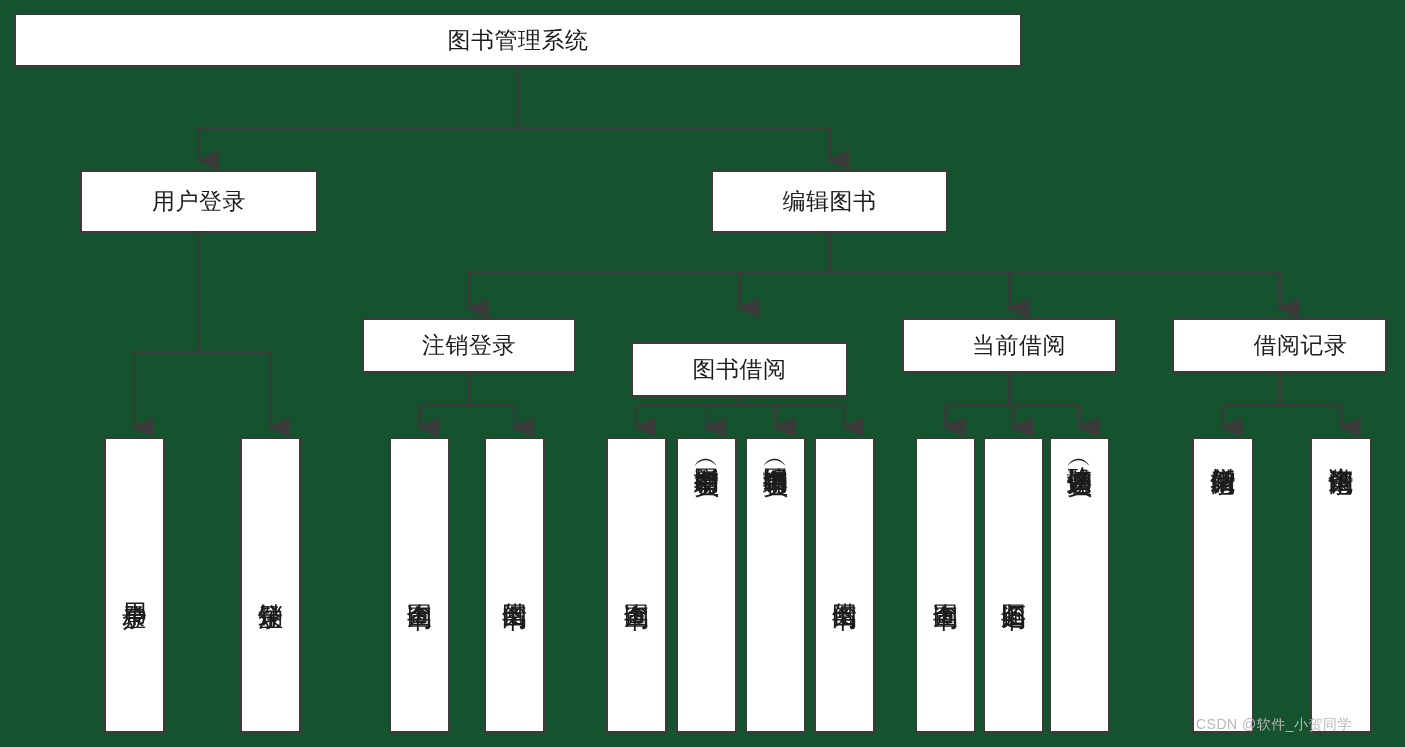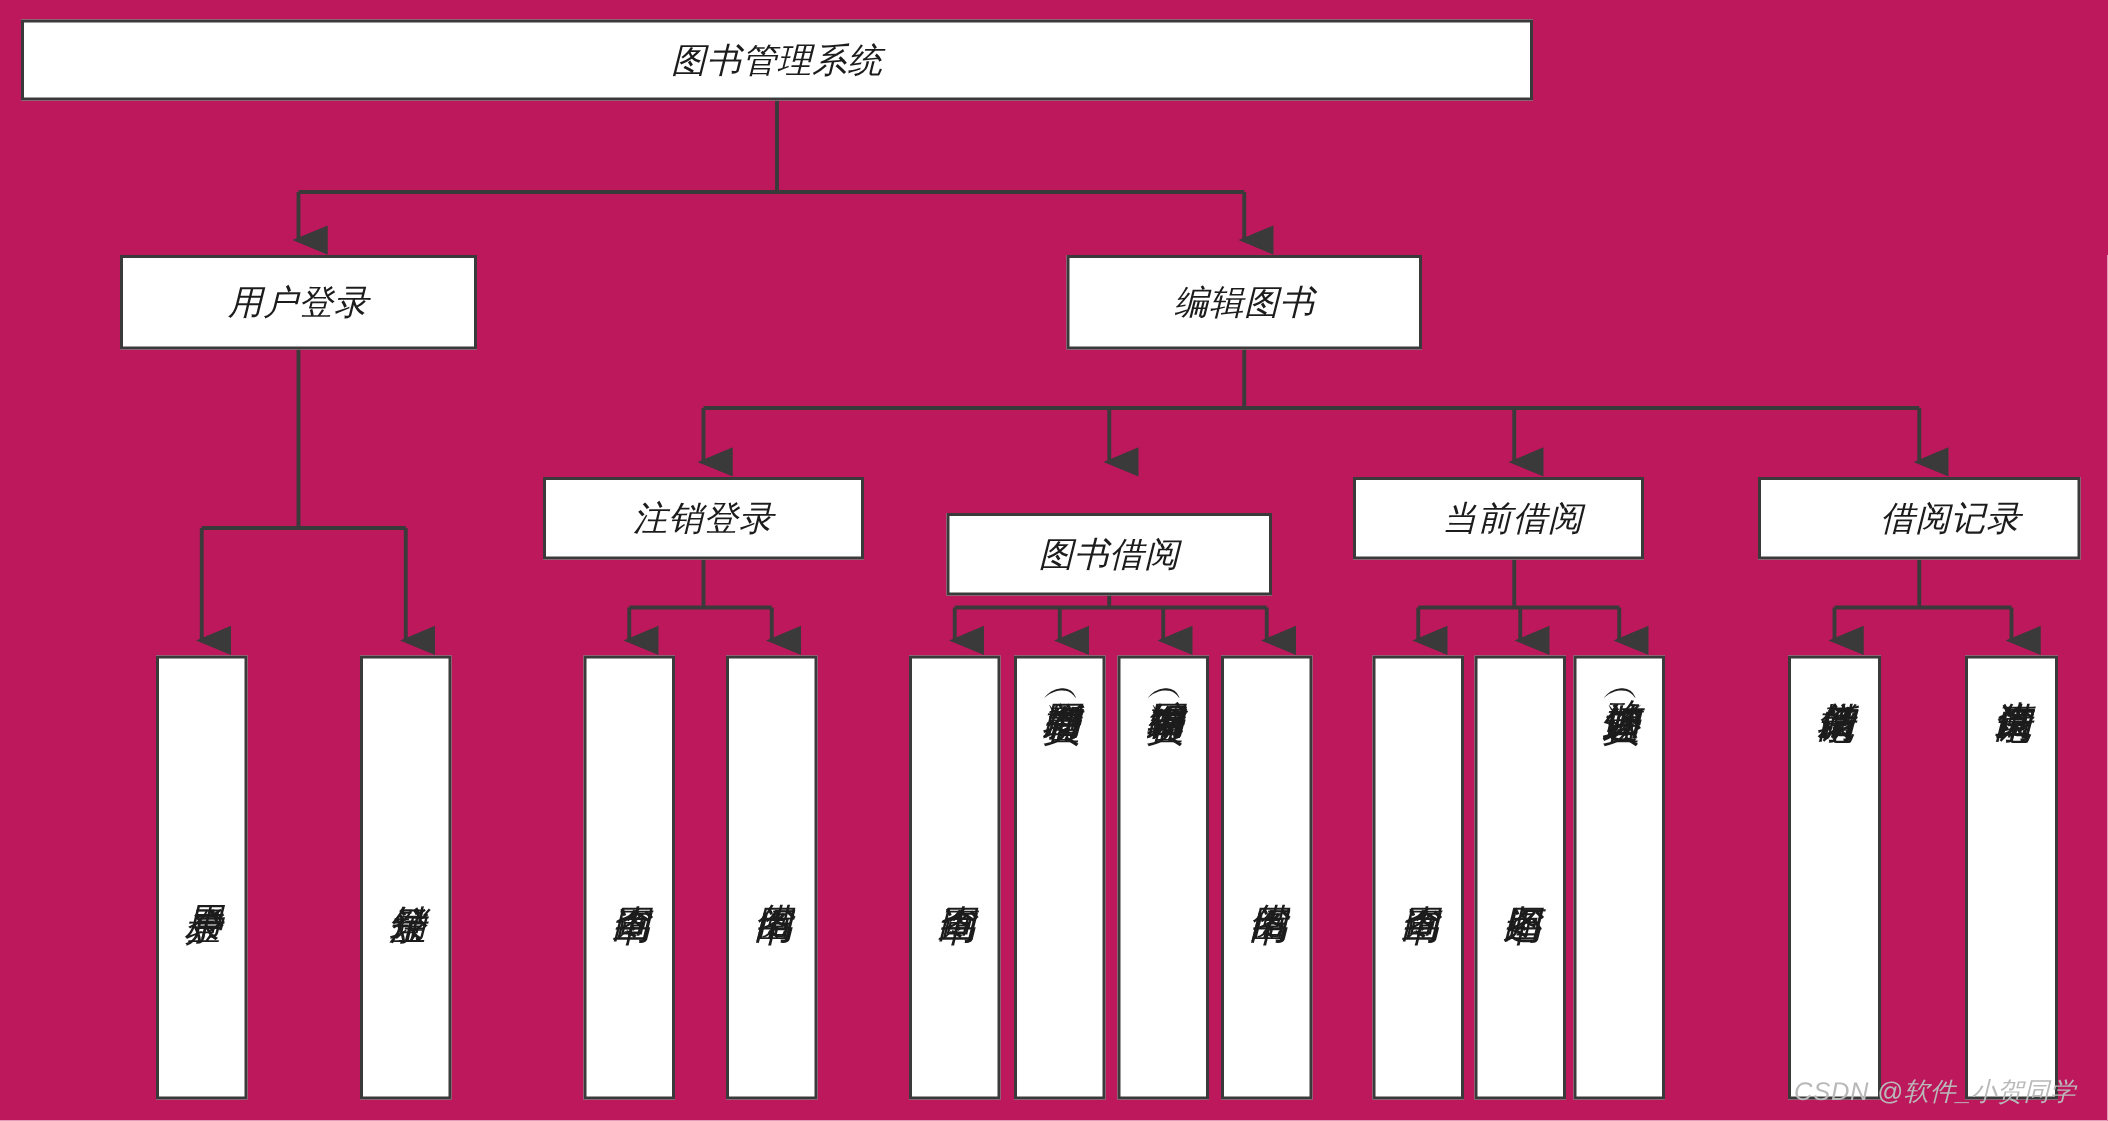--- a/index.html
+++ b/index.html
@@ -7,23 +7,22 @@
     padding: 0;
     background: #ffffff;
   }
   body {
     font-family: "Liberation Sans", "DejaVu Sans", sans-serif;
   }
   #canvas {
     position: relative;
     width: 1405px;
     height: 747px;
-    background: #be185d;
+    background: #14532d;
     overflow: hidden;
-    font-style: italic;
   }
   svg.wires {
     position: absolute;
     left: 0;
     top: 0;
     width: 1405px;
     height: 747px;
     pointer-events: none;
   }
   .node {
@@ -61,21 +60,21 @@
     font-size: 25px;
     line-height: 1.0;
     letter-spacing: 1px;
   }
   .node.vert.short {
     align-items: center;
     padding-top: 0;
   }
   .watermark {
     position: absolute;
-    font-size: 17px;
+    font-size: 14px;
     color: #b9b9b9;
     white-space: nowrap;
     letter-spacing: 0.5px;
   }
 </style>
 </head>
 <body>
 
 <div id="canvas">
 
@@ -131,21 +130,21 @@
       </div>
       <div class="node horiz" style="left: 711px; top: 170px; width: 237px; height: 63px;">
         <span class="label">编辑图书</span>
       </div>
       <div class="node horiz" style="left: 362px; top: 318px; width: 214px; height: 55px;">
         <span class="label">注销登录</span>
       </div>
       <div class="node horiz" style="left: 631px; top: 318px; width: 217px; height: 55px; margin-top: 24px;">
         <span class="label">图书借阅</span>
       </div>
-      <div class="node horiz" style="left: 902px; top: 318px; width: 194px; height: 55px; padding-left: 19px;">
+      <div class="node horiz" style="left: 902px; top: 318px; width: 215px; height: 55px; padding-left: 19px;">
         <span class="label">当前借阅</span>
       </div>
       <div class="node horiz" style="left: 1172px; top: 318px; width: 215px; height: 55px; padding-left: 42px;">
         <span class="label">借阅记录</span>
       </div>
       <div class="node vert short" style="left: 104px; top: 437px; width: 61px; height: 296px; padding-top: 0px;">
         <span class="label">用户登录</span>
       </div>
       <div class="node vert short" style="left: 240px; top: 437px; width: 61px; height: 296px; padding-top: 0px;">
         <span class="label">注销登录</span>

